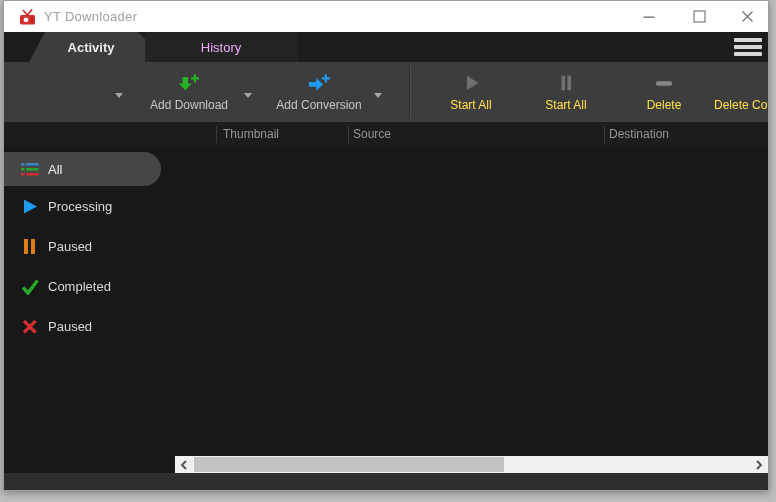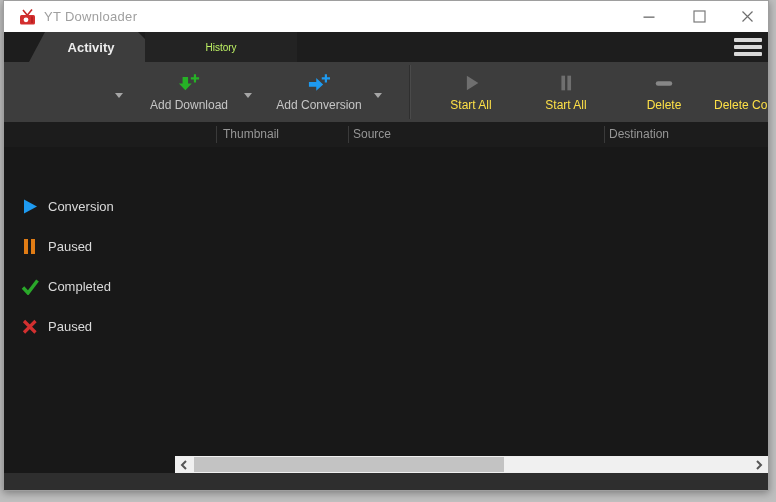--- a/index.html
+++ b/index.html
@@ -40,21 +40,21 @@
     background:#3d3d3d;
     clip-path:polygon(16px 0, calc(100% - 7px) 0, 100% 7px, 100% 100%, 0 100%);
     display:flex; align-items:center; justify-content:center;
   }
   .tab-activity span { font-size:13px; font-weight:700; color:#ececec; padding-left:8px; }
   .tab-history {
     position:absolute; left:141px; top:0; width:152px; height:30px;
     background:#232323;
     display:flex; align-items:center; justify-content:center;
   }
-  .tab-history span { font-size:10px; color:#bef264; }
+  .tab-history span { font-size:13px; color:#f0abfc; }
   .hamburger {
     position:absolute; right:6px; top:5px; width:28px; height:20px;
     display:flex; flex-direction:column; justify-content:space-between;
     padding:1px 0; cursor:pointer;
   }
   .hamburger i { display:block; height:4px; background:#d9d9d9; border-radius:1px; }
   
   .toolbar { height:60px; background:#3d3d3d; position:relative; overflow:hidden; }
   .tbtn { position:absolute; top:6px; height:48px; text-align:center; cursor:pointer; }
   .tbtn .ticon { height:26px; display:flex; align-items:flex-end; justify-content:center; }
@@ -237,26 +237,37 @@
     <div class="colsep s1"></div>
     <div class="colsep s2"></div>
     <div class="colsep s3"></div>
     <div class="col c1">Thumbnail</div>
     <div class="col c2">Source</div>
     <div class="col c3">Destination</div>
   </div>
 
   <div class="content">
 
+    <div class="side-item selected si-all">
+      <svg class="sicon" viewBox="0 0 18 14">
+        <rect x="0" y="0.5" width="3.6" height="2.6" fill="#3c85c6"></rect>
+          <rect x="5.2" y="0.5" width="12.4" height="2.6" fill="#3c85c6"></rect>
+        <rect x="0" y="5.5" width="3.6" height="2.6" fill="#2ea32e"></rect>
+          <rect x="5.2" y="5.5" width="12.4" height="2.6" fill="#2ea32e"></rect>
+        <rect x="0" y="10.5" width="3.6" height="2.6" fill="#c63232"></rect>
+          <rect x="5.2" y="10.5" width="12.4" height="2.6" fill="#c63232"></rect>
+      </svg>
+      <span class="slabel">All</span>
+    </div>
 
     <div class="side-item si-proc">
       <svg class="sicon" viewBox="0 0 18 17">
         <path d="M3 1.5l13 7-13 7z" fill="#1e9af0"></path>
       </svg>
-      <span class="slabel">Conversion</span>
+      <span class="slabel">Processing</span>
     </div>
 
     <div class="side-item si-paused">
       <svg class="sicon" viewBox="0 0 18 17">
         <rect x="3" y="1" width="4" height="15" fill="#e07c15"></rect>
         <rect x="10" y="1" width="4" height="15" fill="#e07c15"></rect>
       </svg>
       <span class="slabel">Paused</span>
     </div>
 

